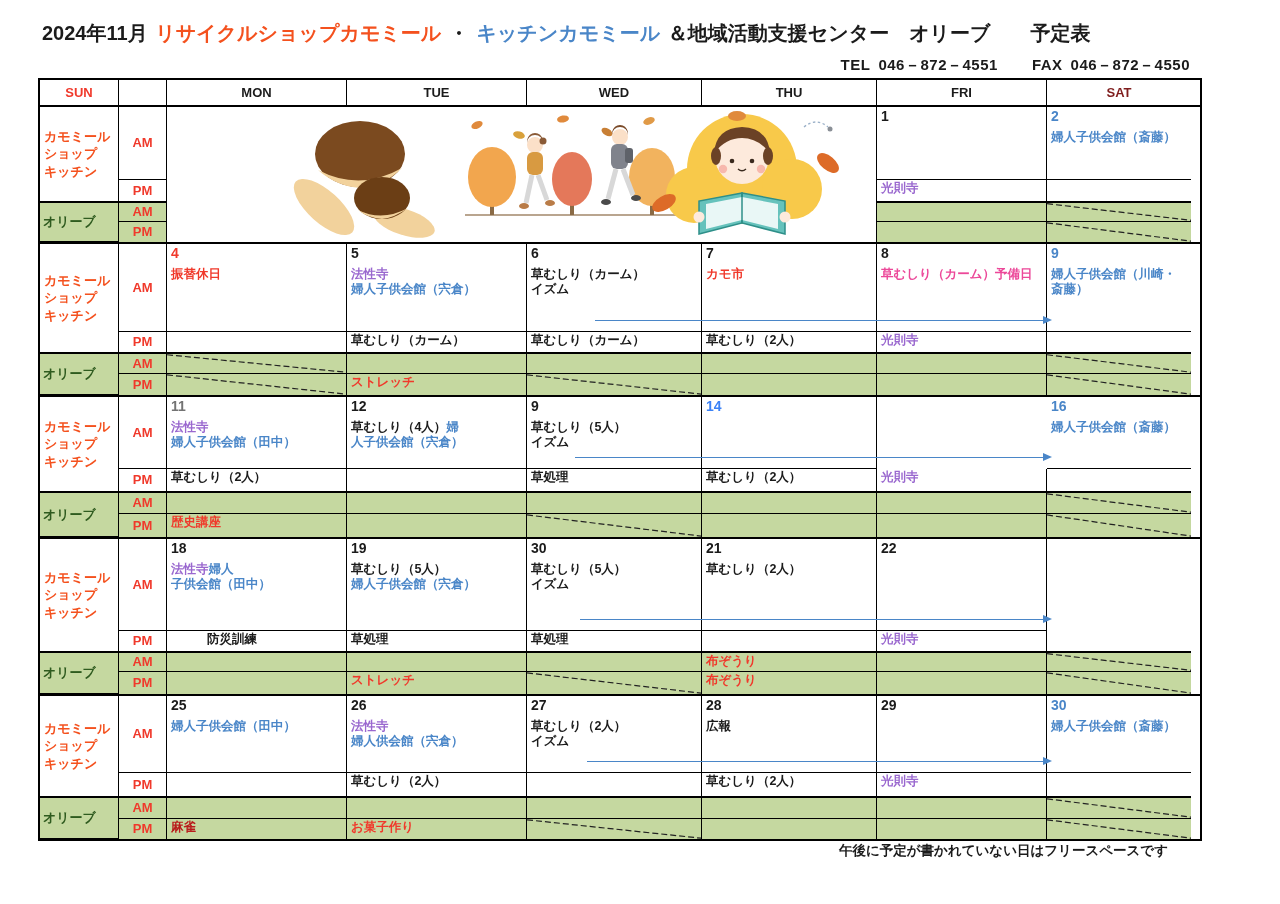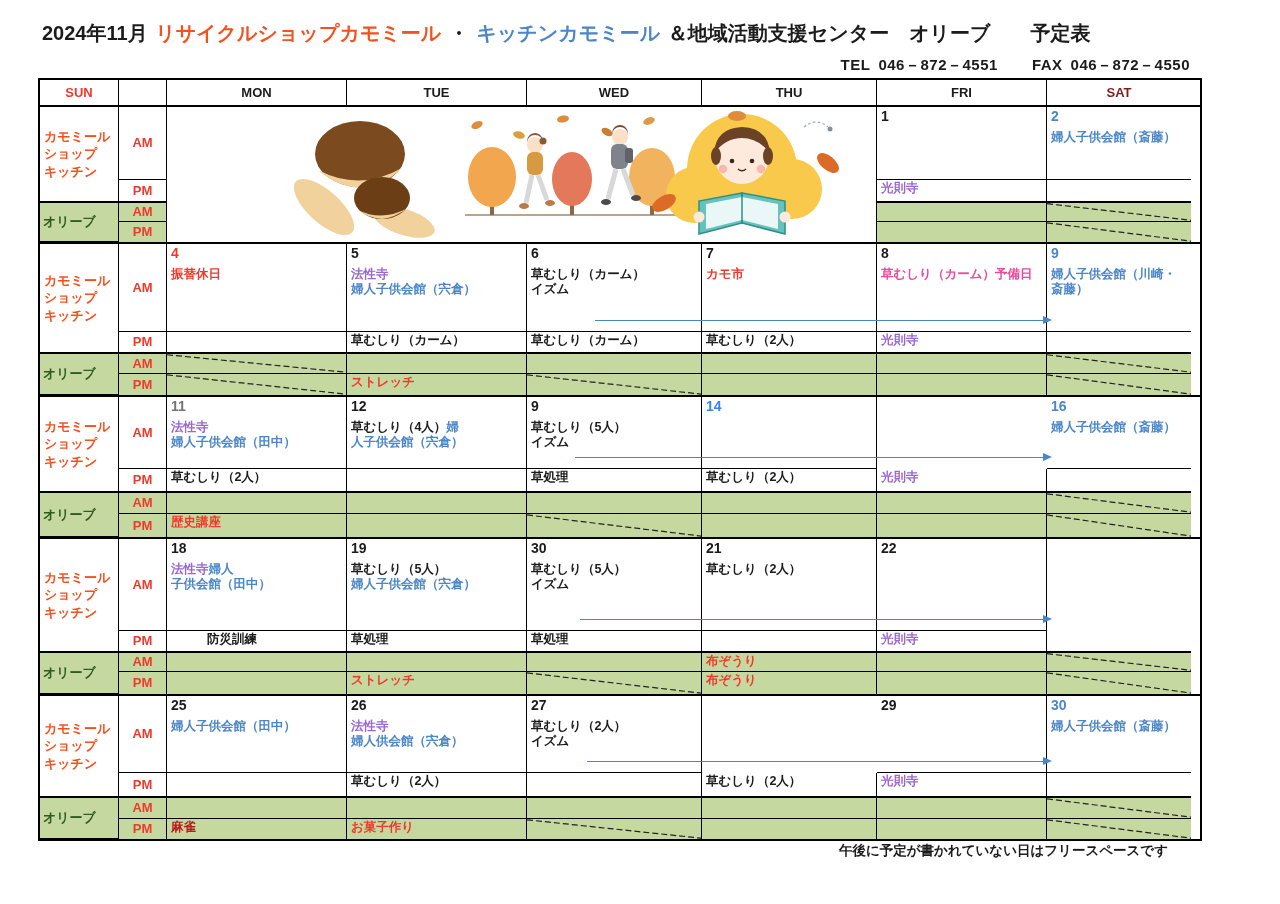--- a/index.html
+++ b/index.html
@@ -461,20 +461,24 @@
           <span class="ln" style="color: rgb(27, 27, 27);">草むしり（2人）</span>
           <span class="ln" style="color: rgb(27, 27, 27);">イズム</span>
         </div>
         <div class="cell" style="grid-area: 2 / 5;"></div>
         <div class="cell r-oam" style="grid-area: 3 / 5; background: rgb(197, 216, 160);"></div>
         <div class="cell" style="grid-area: 4 / 5; background: rgb(197, 216, 160);">
           <svg class="crossline" preserveAspectRatio="none" viewBox="0 0 100 100">
             <line x1="0" y1="4" x2="100" y2="96" stroke="#222" stroke-width="1.2" vector-effect="non-scaling-stroke" stroke-dasharray="6,3"></line>
           </svg>
         </div>
+        <div class="cell r-am" style="grid-area: 1 / 6;">
+          <div class="date" style="color: rgb(27, 27, 27);">28</div>
+          <span class="ln" style="color: rgb(27, 27, 27);">広報</span>
+        </div>
         <div class="cell" style="grid-area: 2 / 6;">
           <span class="ln" style="color: rgb(27, 27, 27);">草むしり（2人）</span>
         </div>
         <div class="cell r-oam" style="grid-area: 3 / 6; background: rgb(197, 216, 160);"></div>
         <div class="cell" style="grid-area: 4 / 6; background: rgb(197, 216, 160);"></div>
         <div class="cell r-am" style="grid-area: 1 / 7;">
           <div class="date" style="color: rgb(27, 27, 27);">29</div>
         </div>
         <div class="cell" style="grid-area: 2 / 7;">
           <span class="ln" style="color: rgb(154, 104, 207);">光則寺</span>

